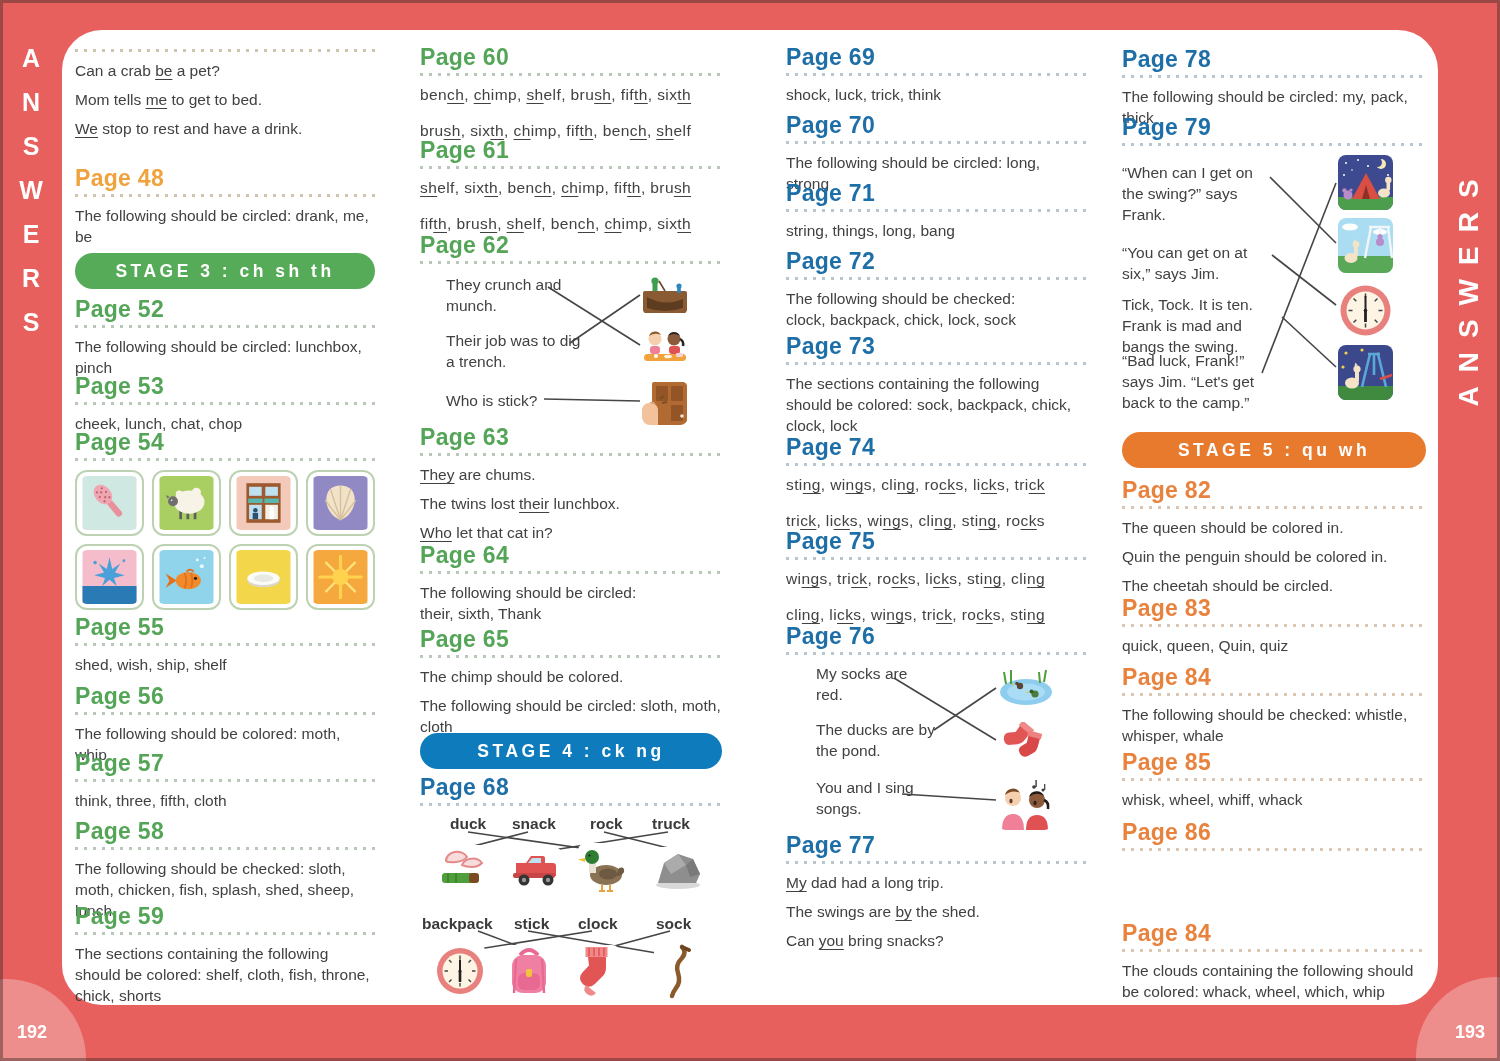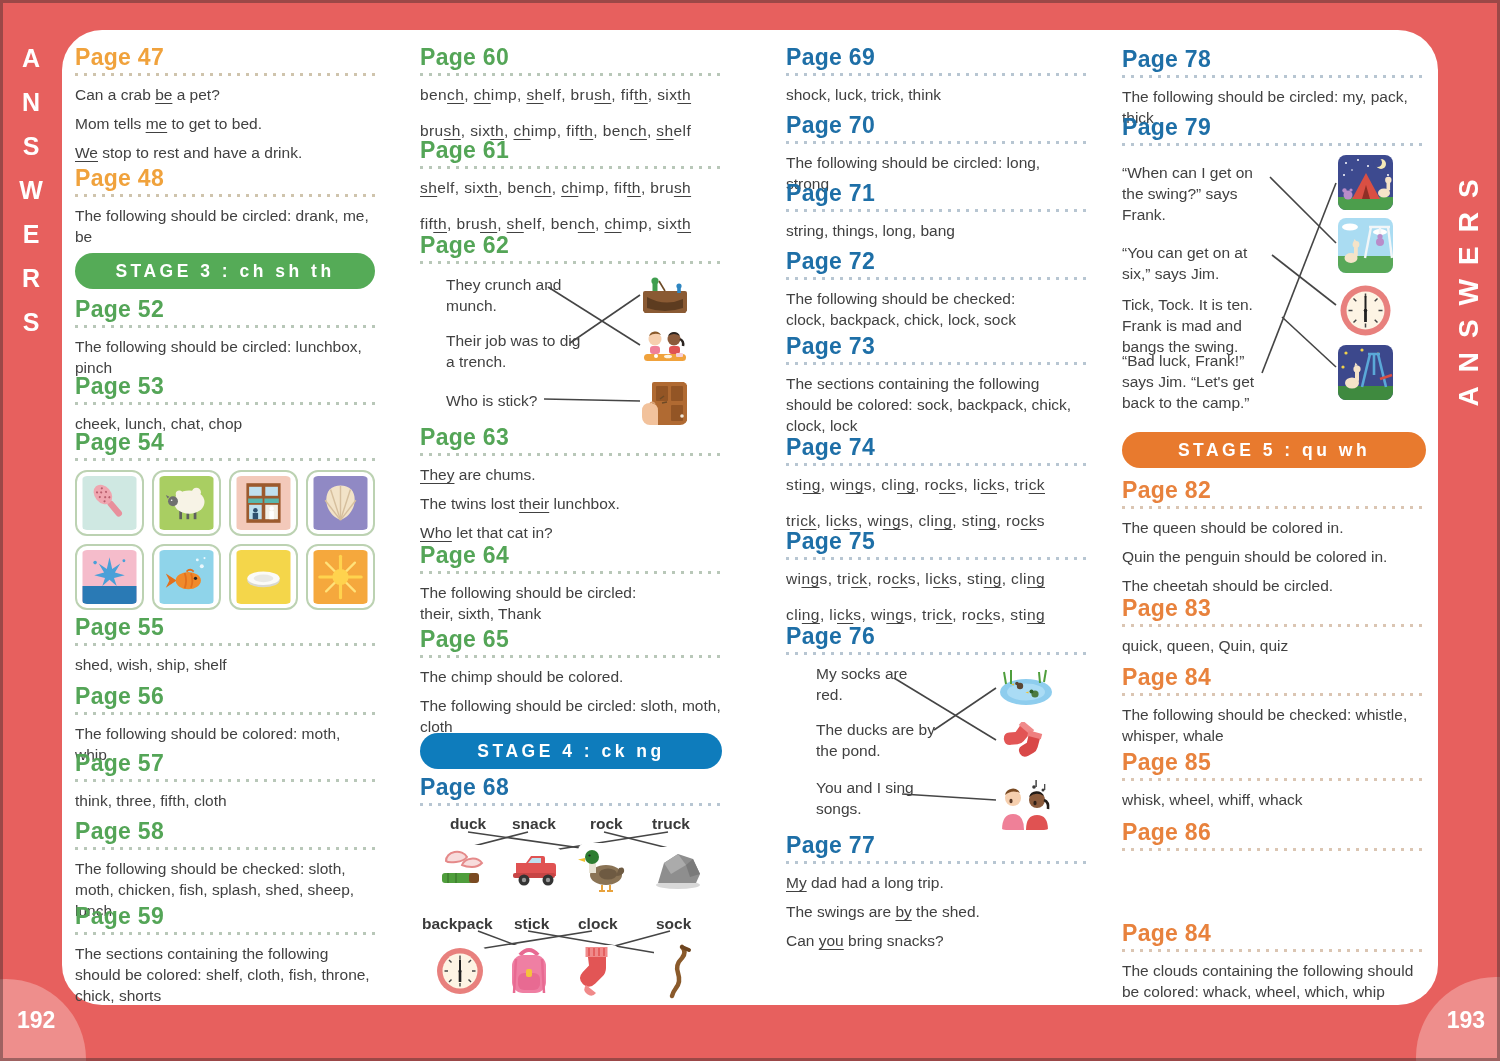--- a/index.html
+++ b/index.html
@@ -10,21 +10,21 @@
   .scan-edge{position:absolute;inset:0;box-shadow:inset 0 0 0 3px rgba(63,44,44,.45);pointer-events:none;z-index:50}
   .sheet{position:absolute;left:62px;top:30px;right:62px;bottom:56px;background:#ffffff;border-radius:40px}
   
   .band-label-left{position:absolute;left:0;top:44px;width:62px;text-align:center;z-index:5}
   .band-label-left span{writing-mode:vertical-rl;text-orientation:upright;color:#fff;font-weight:bold;font-size:25px;letter-spacing:16px;line-height:62px}
   .band-label-right{position:absolute;right:0;top:36px;width:62px;height:500px;display:flex;align-items:center;justify-content:center;z-index:5}
   .band-label-right span{transform:rotate(-90deg);white-space:nowrap;color:#fff;font-weight:bold;font-size:28px;letter-spacing:14px}
   .corner-circle{position:absolute;width:160px;height:160px;border-radius:50%;background:#ee8e8c;z-index:1}
   .cc-left{left:-74px;bottom:-78px}
   .cc-right{right:-76px;bottom:-76px}
-  .folio-num{position:absolute;bottom:27px;color:#fff;font-weight:bold;font-size:23px;z-index:6}
+  .folio-num{position:absolute;bottom:18px;color:#fff;font-weight:bold;font-size:18px;z-index:6}
   .fn-left{left:17px}
   .fn-right{right:15px}
   
   .col{position:absolute;top:45px;height:962px;z-index:4}
   #col1{left:75px;width:300px}
   #col2{left:420px;width:302px}
   #col3{left:786px;width:300px}
   #col4{left:1122px;width:304px}
   .section{position:absolute;left:0;right:0}
   .ph{font-size:23px;font-weight:bold;line-height:1.05;letter-spacing:.3px}
@@ -65,21 +65,20 @@
 <div class="sheet"></div>
 
 <div class="corner-circle cc-left"></div>
 <div class="corner-circle cc-right"></div>
 <div class="folio-num fn-left">192</div>
 <div class="folio-num fn-right">193</div>
 
 <div class="col" id="col1">
 
   <div class="section" style="top:0">
-    <div class="ph c-or">Page 47</div>
     <div class="dots d-o"></div>
     <p class="txt">Can a crab <u>be</u> a pet?</p>
     <p class="txt">Mom tells <u>me</u> to get to bed.</p>
     <p class="txt"><u>We</u> stop to rest and have a drink.</p>
   </div>
 
   <div class="section" style="top:121px">
     <div class="ph c-or">Page 48</div>
     <div class="dots d-o"></div>
     <p class="txt">The following should be circled: drank, me, be</p>

